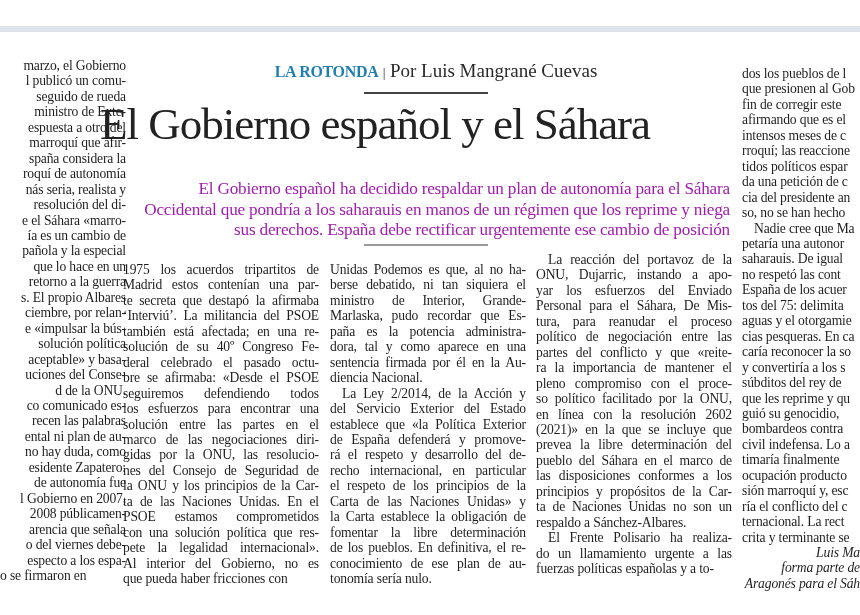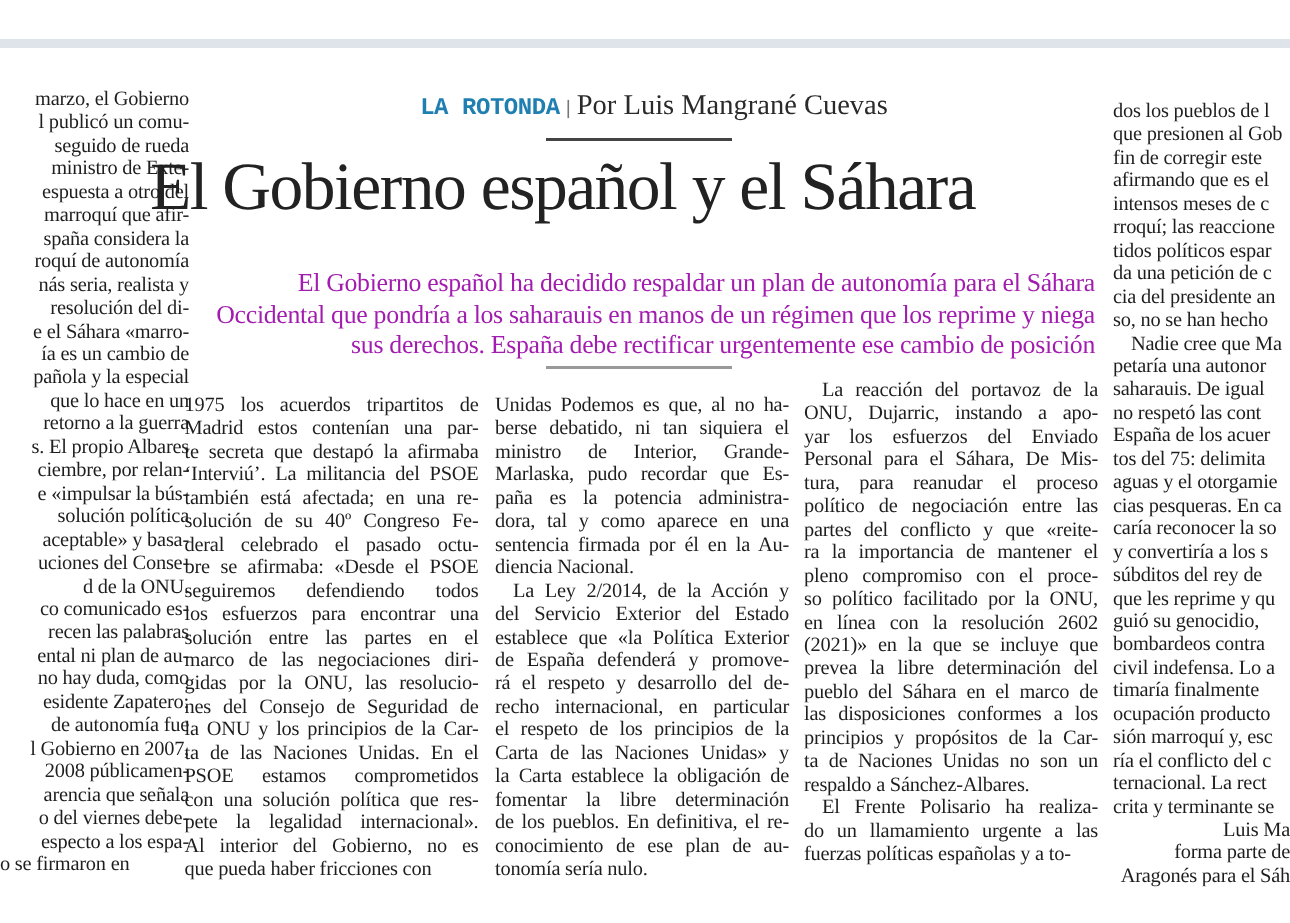--- a/index.html
+++ b/index.html
@@ -3,21 +3,21 @@
   <meta charset="utf-8">
   <style>
     * { margin: 0; padding: 0; box-sizing: border-box; }
     html, body { width: 860px; height: 615px; overflow: hidden; background: #ffffff; }
     body { position: relative; font-family: "Liberation Serif", "DejaVu Serif", serif; color: #1e1e1e; }
 
     .top-band { position: absolute; left: 0; top: 0; width: 860px; height: 26px; background: #ffffff; }
     .top-rule { position: absolute; left: 0; top: 26px; width: 860px; height: 6px; background: #dfe3ea; }
 
     .kicker { position: absolute; left: 0; top: 60px; width: 860px; text-align: center; font-size: 19px; line-height: 22px; white-space: nowrap; }
-    .kicker .section { font-family: Liberation Mono, monospace; font-weight: bold; color: #1f7fb0; font-size: 16px; letter-spacing: -0.3px; margin-left: 12px; }
+    .kicker .section { font-family: Liberation Serif, serif; font-weight: bold; color: #1f7fb0; font-size: 16px; letter-spacing: -0.3px; margin-left: 12px; }
     .kicker .sep { color: #777; font-family: "Liberation Sans", sans-serif; font-size: 13px; margin: 0 4px; }
     .kicker .byline { color: #2a2a2a; }
 
     .rule-short { position: absolute; height: 2px; background: #555; }
     .rule1 { left: 364px; top: 92px; width: 124px; height: 1.5px; background: #444; }
     .rule2 { left: 364px; top: 244px; width: 124px; height: 2px; background: #999; }
 
     .headline { position: absolute; left: 100px; top: 96px; width: 660px; font-size: 45px; line-height: 56px; color: #222; letter-spacing: -1px; white-space: nowrap; }
 
     .deck { position: absolute; left: 130px; top: 179px; width: 600px; text-align: right; font-size: 17.2px; line-height: 20.6px; color: #a21caf; letter-spacing: -0.2px; }
@@ -27,21 +27,21 @@
 
     .col-left { left: 0; top: 58px; width: 126px; overflow: hidden; }
     .col-left .line { text-align: right; text-align-last: right; }
     .col1 { left: 123px; top: 262px; width: 196px; }
     .col2 { left: 330px; top: 262px; width: 196px; }
     .col3 { left: 536px; top: 252px; width: 196px; }
     .col-right { left: 742px; top: 66px; width: 118px; overflow: hidden; }
     .col-right .line { text-align: left; text-align-last: left; }
     .line.last { text-align-last: left; }
     .line.ind { padding-left: 12px; }
-    .sig { text-align: right; text-align-last: right; }
+    .sig { font-style: italic; text-align: right; text-align-last: right; }
   </style>
 </head>
 <body>
 
 <div class="top-band"></div>
 <div class="top-rule"></div>
 
 <div class="kicker">
   <span class="section">LA ROTONDA</span><span class="sep">|</span><span class="byline">Por Luis Mangrané Cuevas</span>
 </div>

